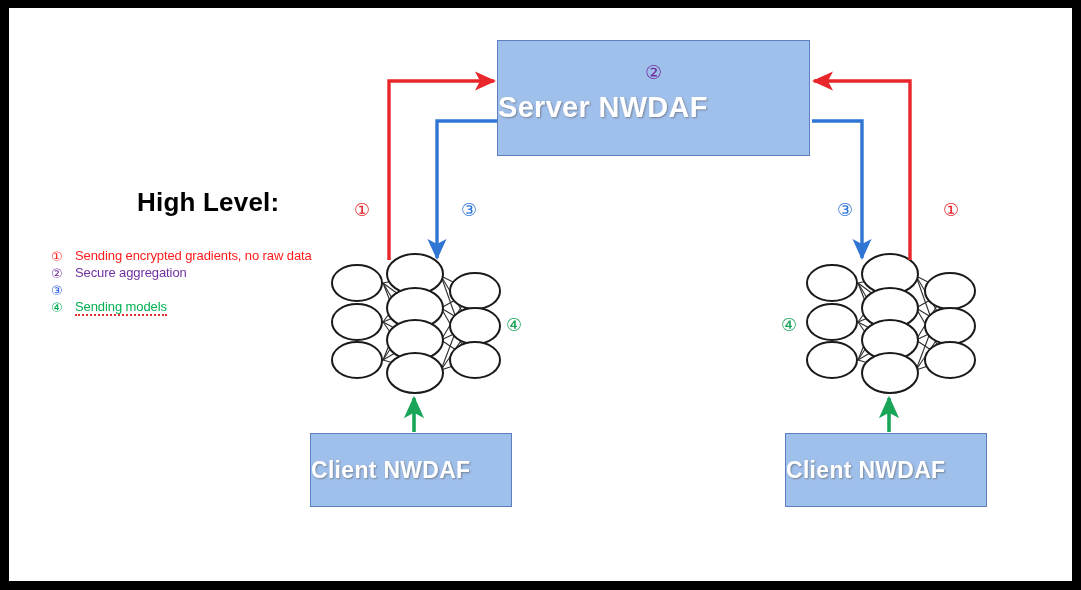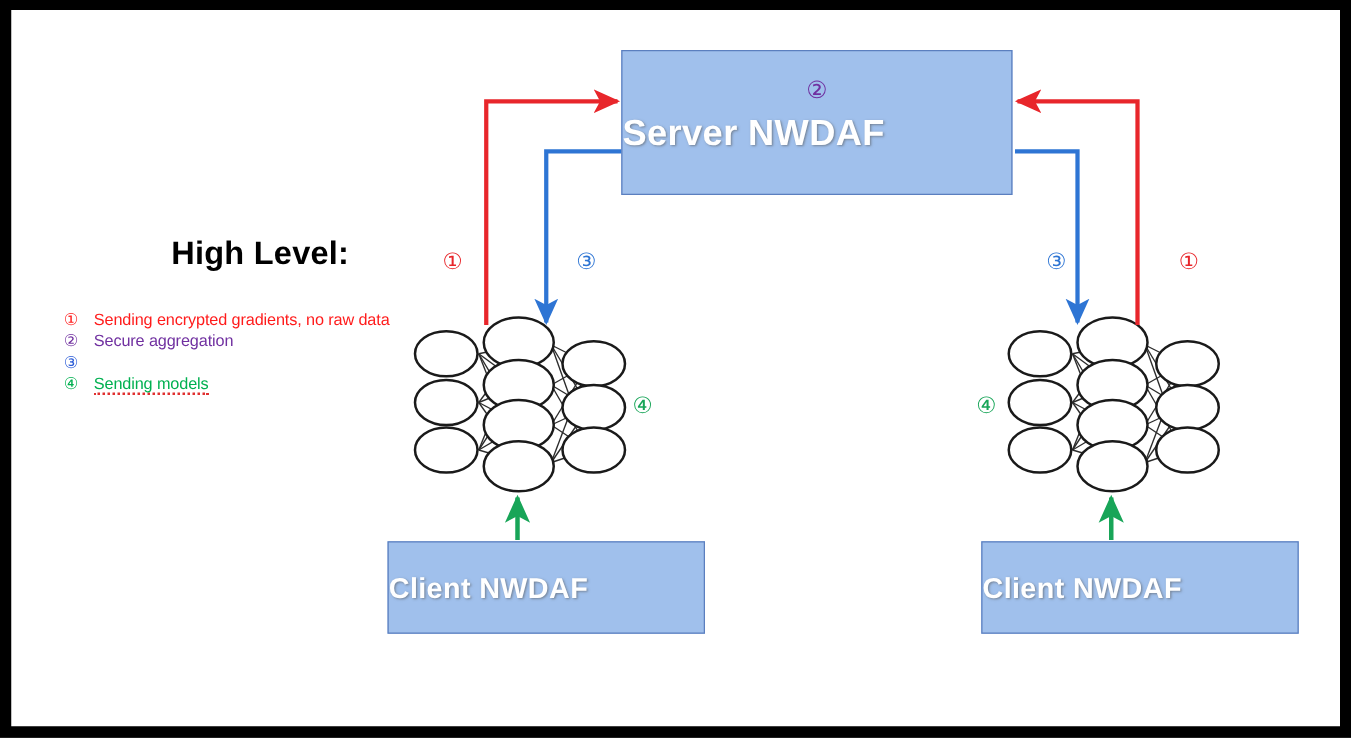--- a/index.html
+++ b/index.html
@@ -49,21 +49,21 @@
     width: 313px;
     height: 116px;
     font-size: 29px;
   }
   #server-label-inner {
     position: relative;
     top: 9px;
   }
   .client-box {
     top: 425px;   
-    width: 254px;
+    width: 202px;
     height: 74px;
     font-size: 23px;
   }
   #client-box-left  { left: 301px; }   
   #client-box-right { left: 776px; }   
 
   
   .level-label {
     font-size: 26px;
     font-weight: bold;

